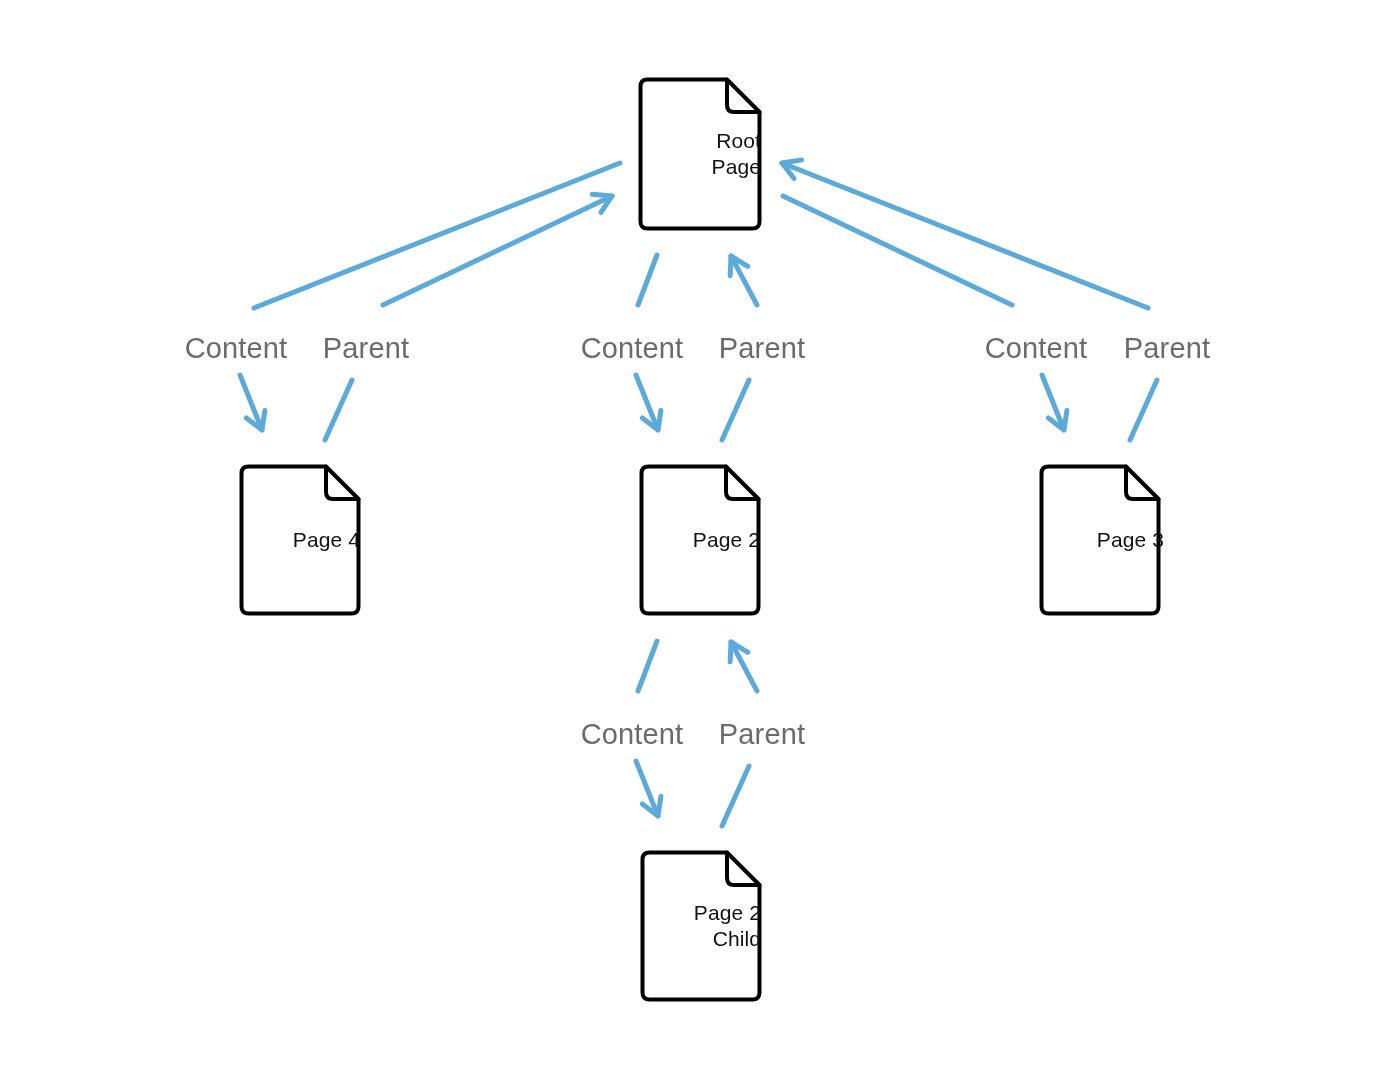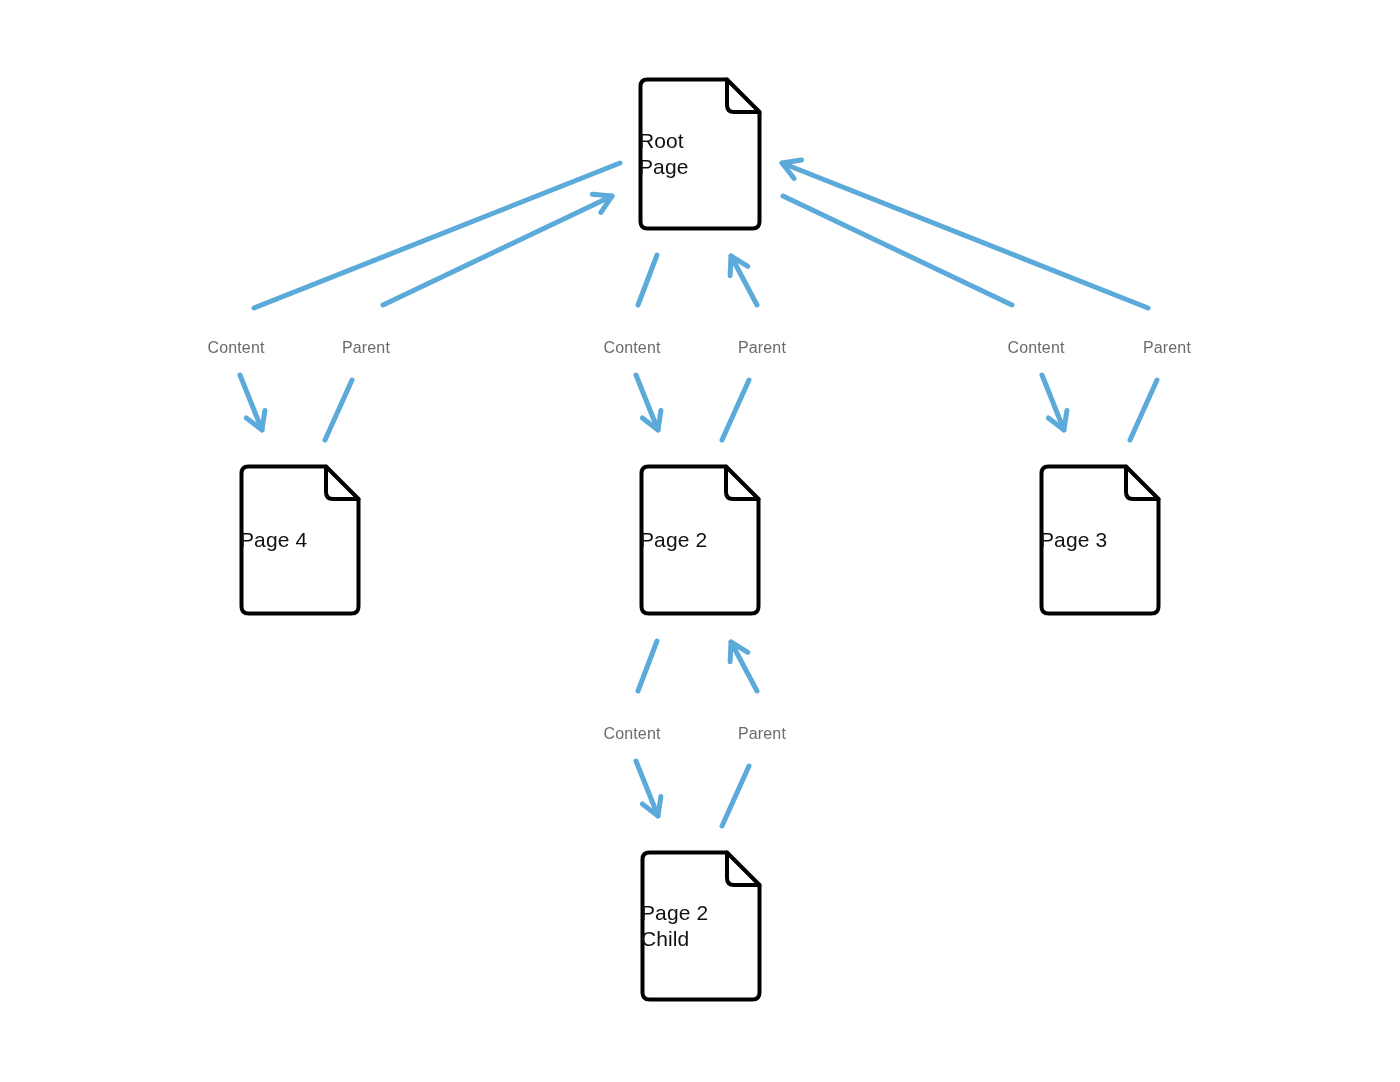--- a/index.html
+++ b/index.html
@@ -34,32 +34,32 @@
   .node-svg {
     position: absolute;
     top: 0;
     left: 0;
     overflow: visible;
   }
   .node-label {
     position: absolute;
     left: 0;
     width: 100%;
-    text-align: left;
+    text-align: right;
     color: #111111;
     font-size: 21px;
     line-height: 26px;
     letter-spacing: 0.1px;
     white-space: pre-line;
     pointer-events: none;
   }
   .edge-label {
     position: absolute;
     color: #6b6b6b;
-    font-size: 16px;
+    font-size: 29px;
     line-height: 24px;
     letter-spacing: 0.15px;
     white-space: nowrap;
     transform: translate(-50%, -50%);
   }
 </style>
 </head>
 <body>
 
 <div id="diagram-root">

